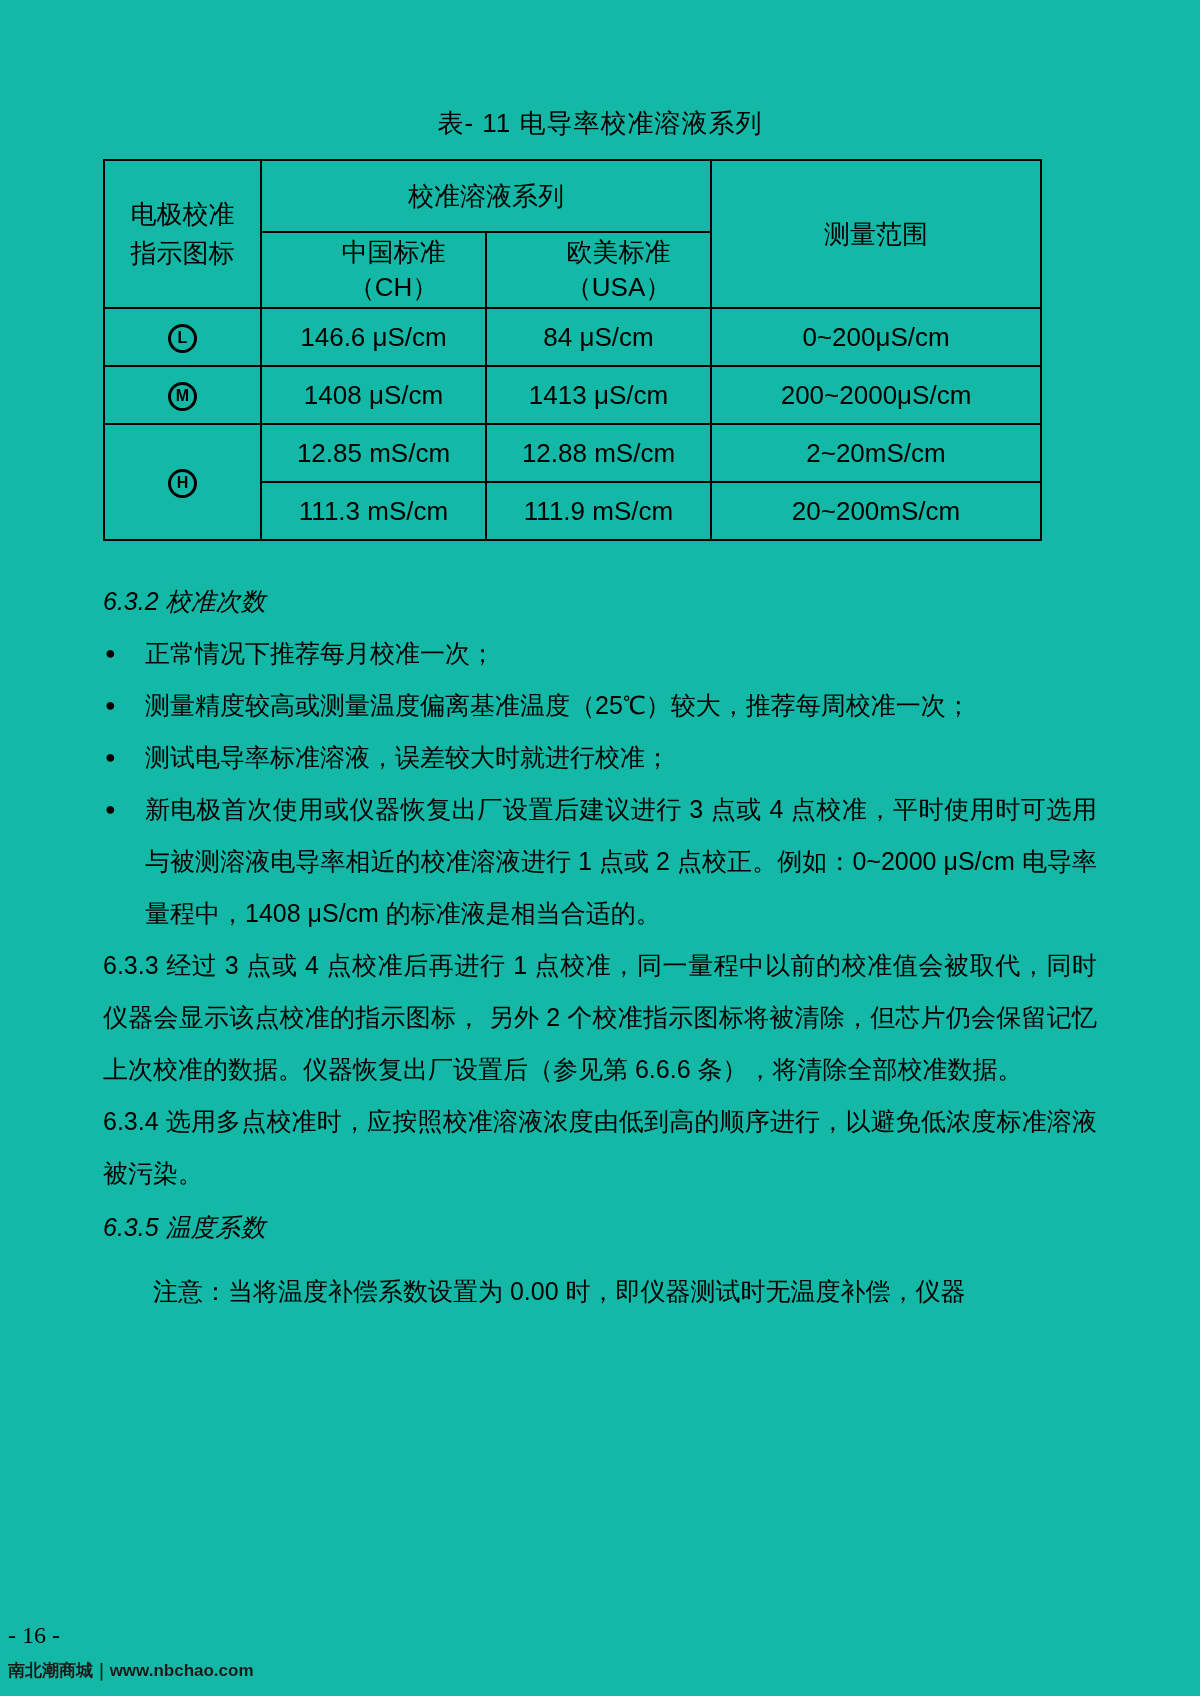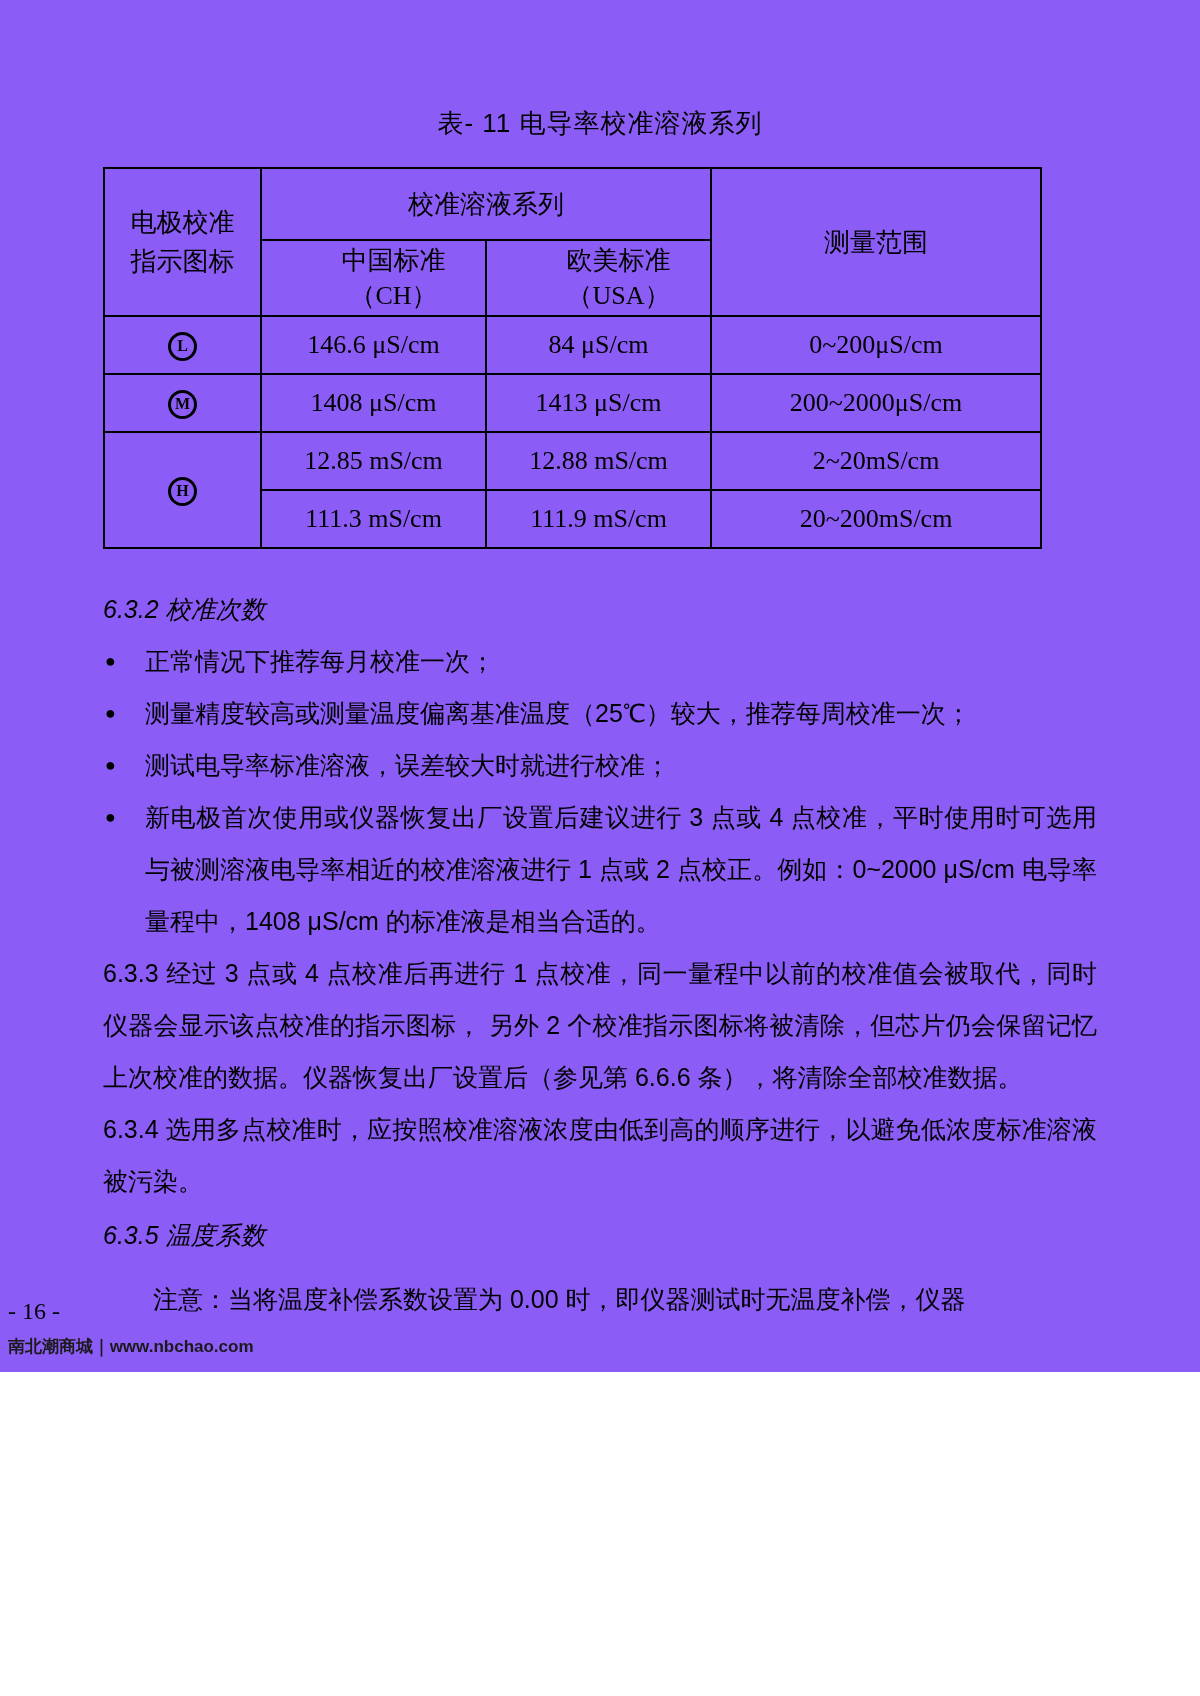--- a/index.html
+++ b/index.html
@@ -2,42 +2,41 @@
 <html><head>
 <meta charset="utf-8">
 <style>
   * { margin: 0; padding: 0; box-sizing: border-box; }
   html, body { background: #ffffff; }
   body { font-family: "Liberation Sans", sans-serif; color: #000; }
 
   .page {
     position: relative;
     width: 1200px;
-    height: 1372px;
-    background: #8b5cf6;
+    height: 1696px;
+    background: #14b8a6;
     overflow: hidden;
   }
 
   .content {
     padding: 0 103px;
   }
 
   .table-title {
     margin-top: 106px;
     text-align: center;
     font-size: 26px;
     letter-spacing: 1px;
   }
 
   table.cal-table {
     border-collapse: collapse;
-    margin-top: 26px;
+    margin-top: 18px;
     width: 937px;
     table-layout: fixed;
-    font-family: Liberation Serif, serif;
   }
   table.cal-table td {
     border: 2px solid #000;
     text-align: center;
     vertical-align: middle;
     font-size: 26px;
     padding: 2px 4px;
   }
   .col-icon  { width: 157px; }
   .col-ch    { width: 225px; }

